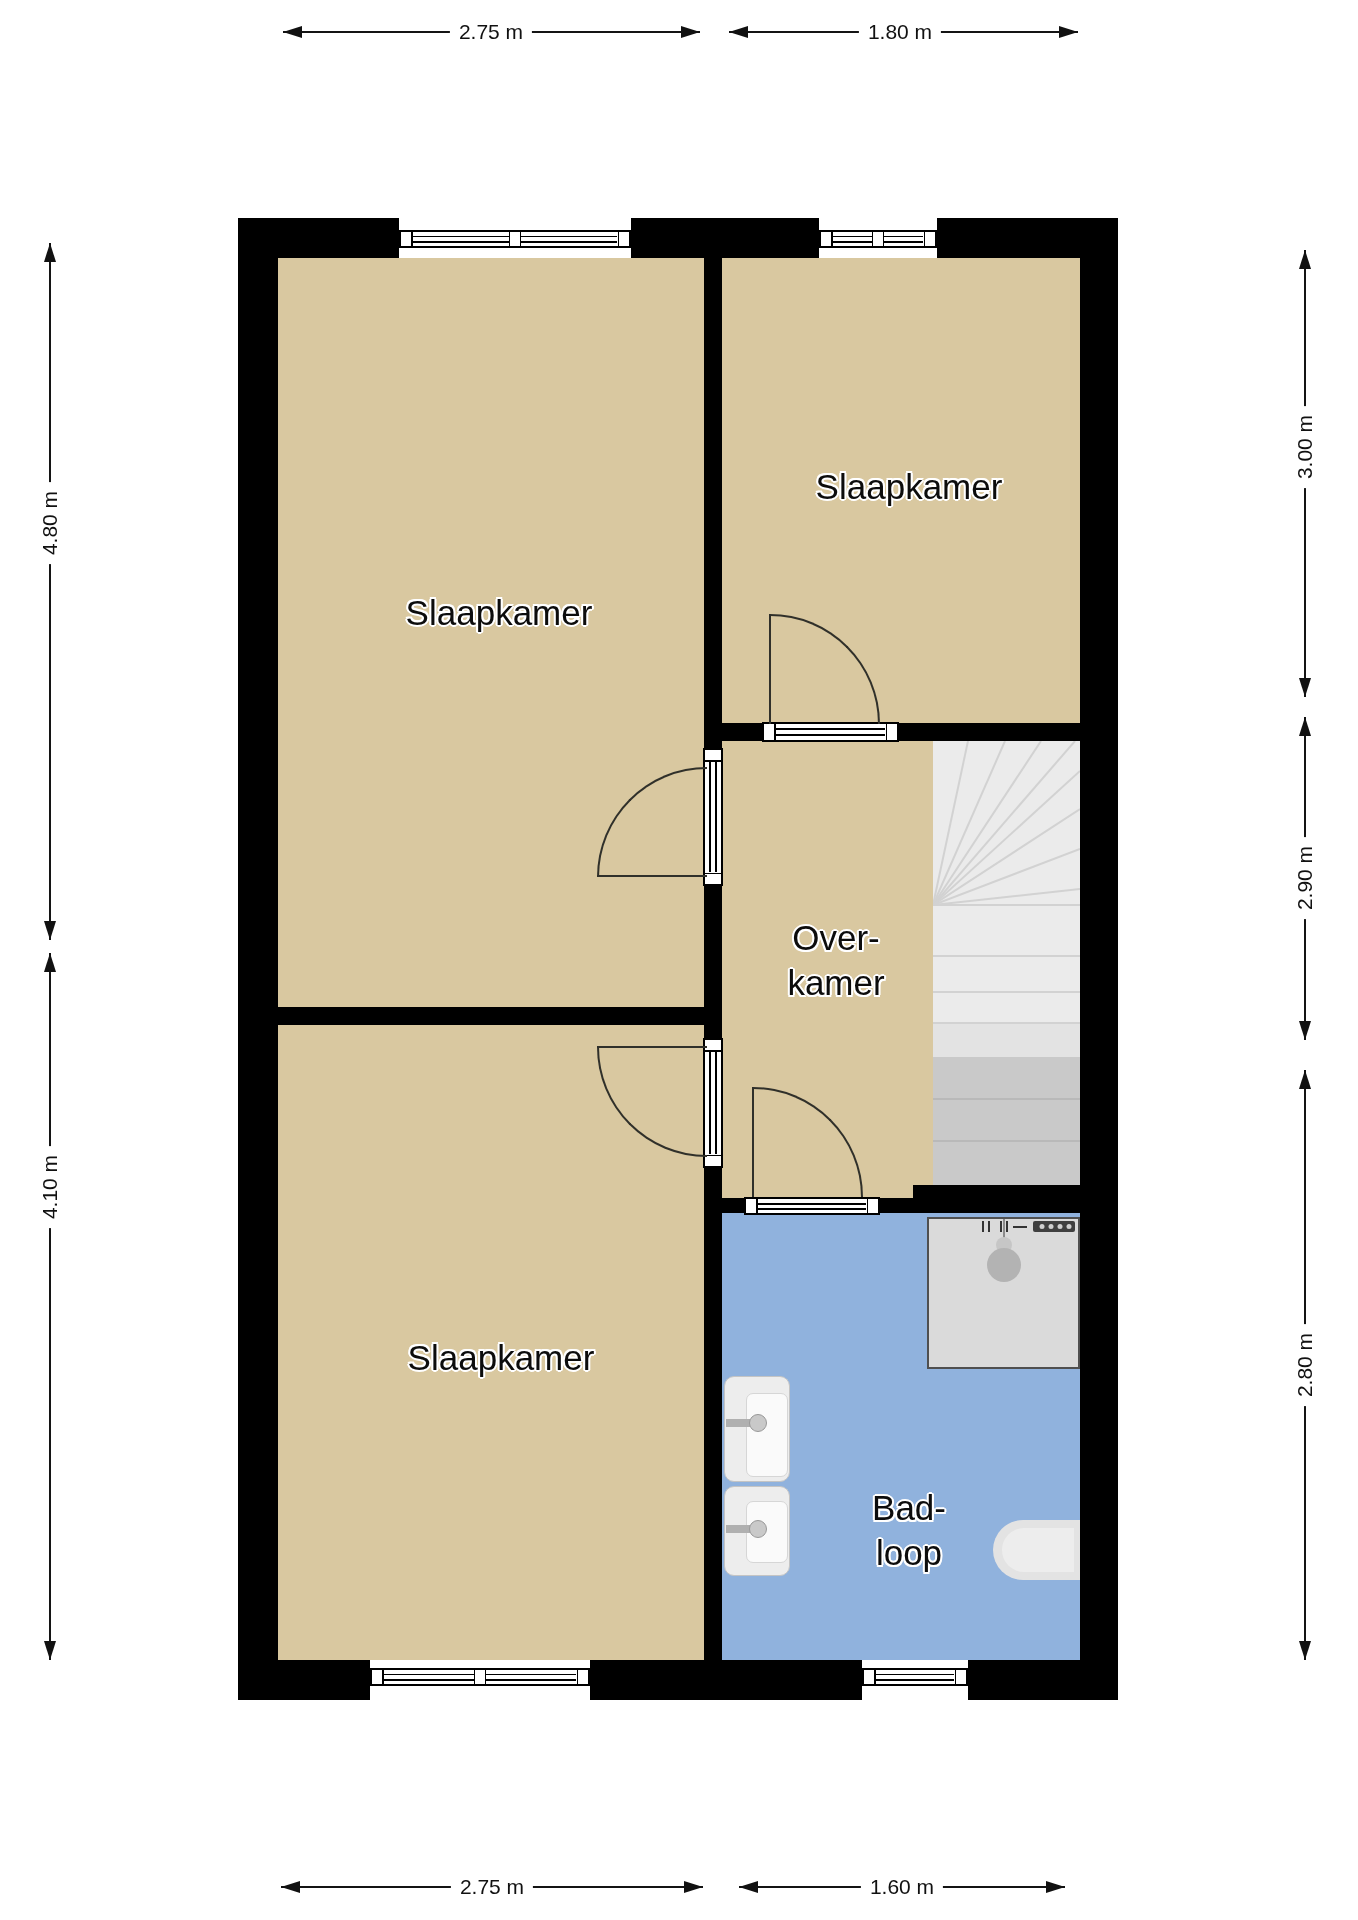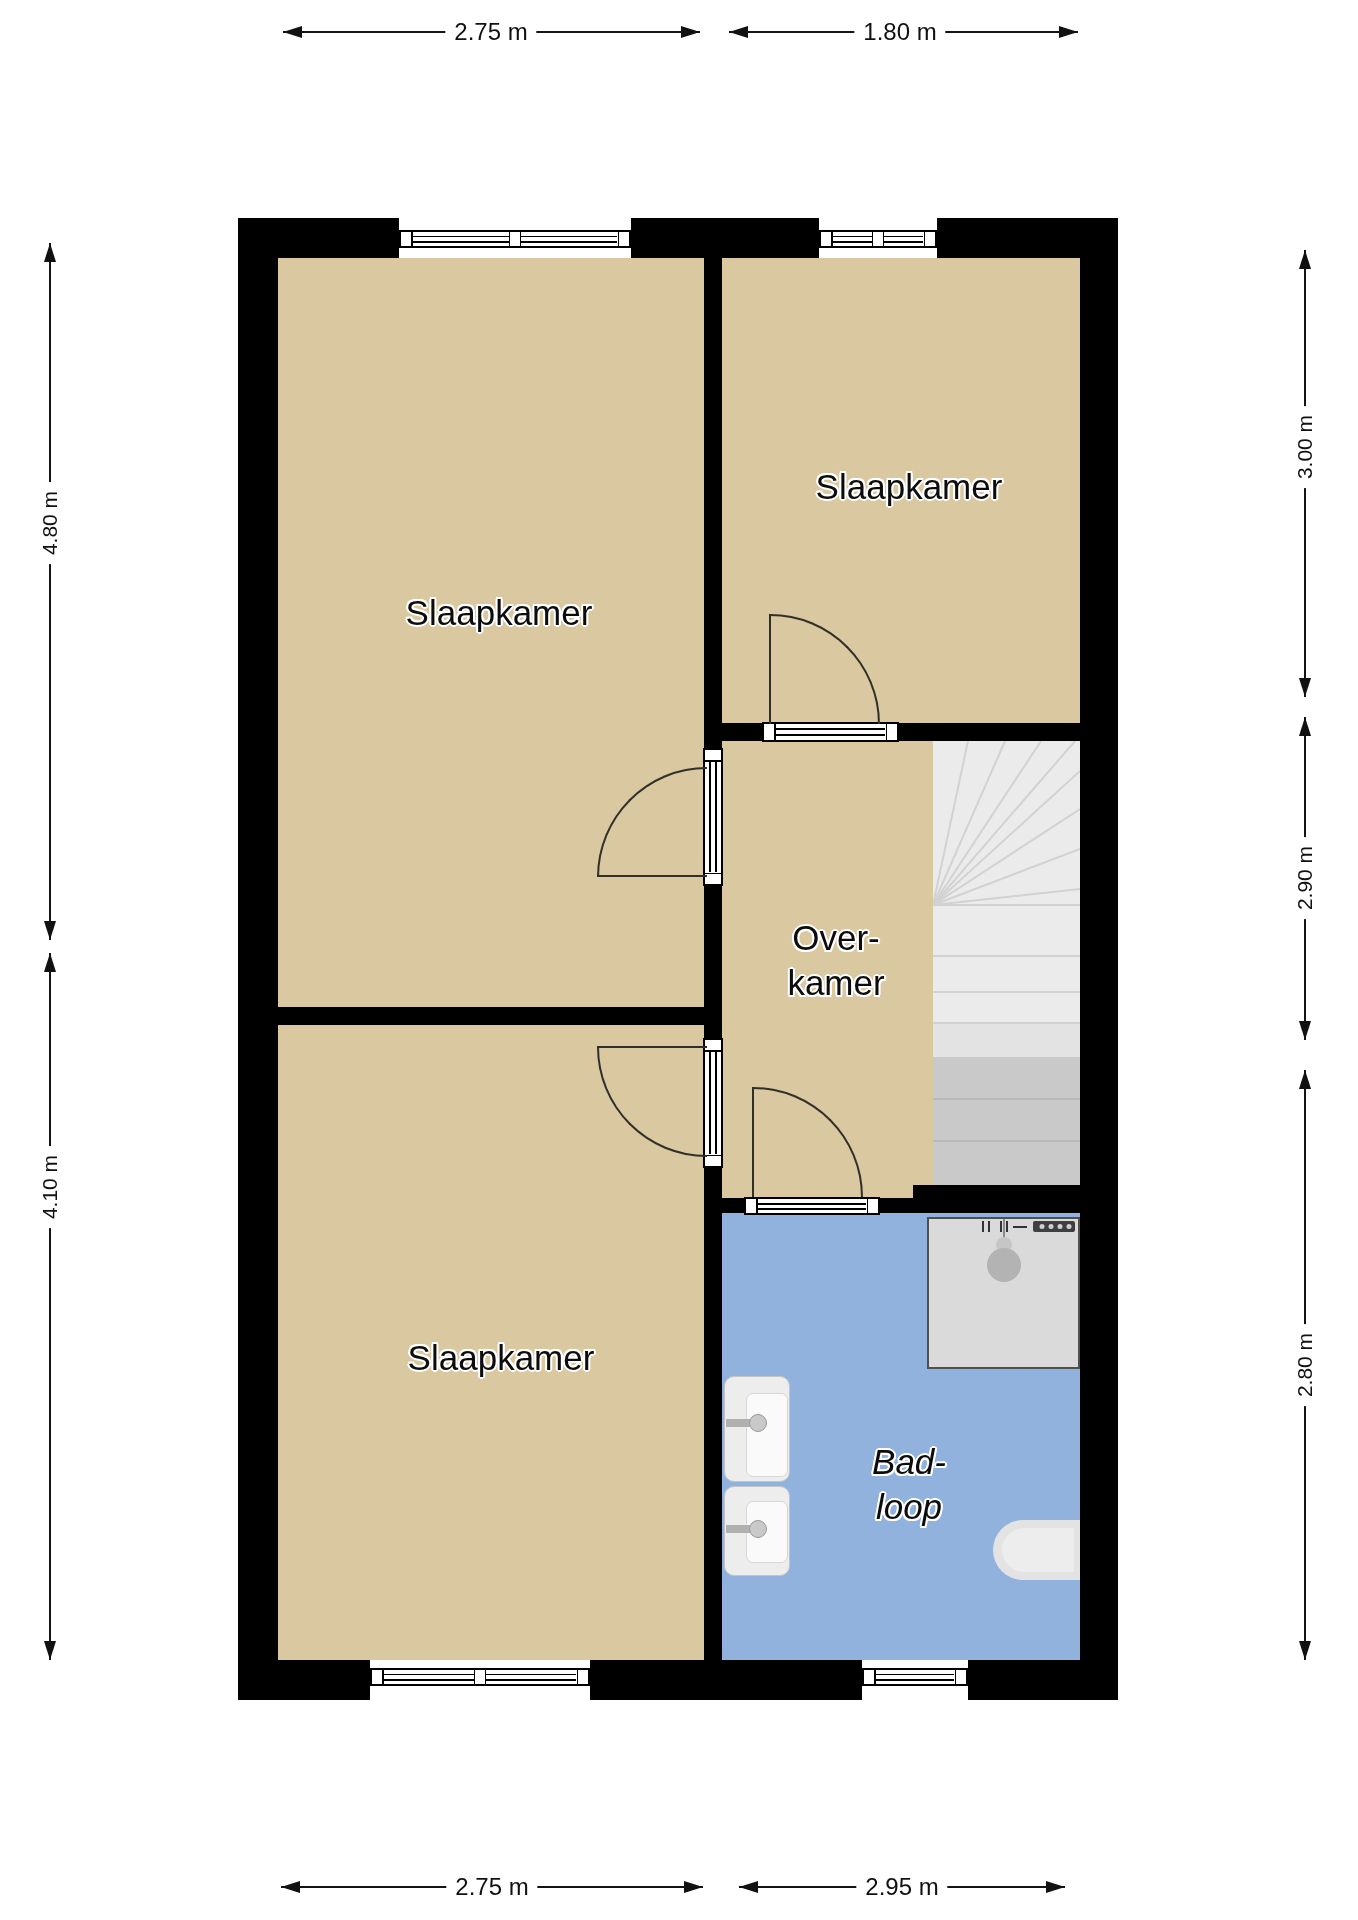--- a/index.html
+++ b/index.html
@@ -33,21 +33,21 @@
   .arc-bl { border-bottom:2px solid #30302a; border-left:2px solid #30302a; border-bottom-left-radius:100% 100%; }
   .arc-tr { border-top:2px solid #30302a; border-right:2px solid #30302a; border-top-right-radius:100% 100%; }
   
   .dimline-h { position:absolute; height:2px; background:#141414; }
   .dimline-v { position:absolute; width:2px; background:#141414; }
   .arr { position:absolute; width:0; height:0; border-style:solid; }
   .arr-l { border-width:6px 19px 6px 0; border-color:transparent #111 transparent transparent; }
   .arr-r { border-width:6px 0 6px 19px; border-color:transparent transparent transparent #111; }
   .arr-u { border-width:0 6px 19px 6px; border-color:transparent transparent #111 transparent; }
   .arr-d { border-width:19px 6px 0 6px; border-color:#111 transparent transparent transparent; }
-  .dim-label { position:absolute; transform:translate(-50%,-50%); background:#fff; padding:1px 9px; font-size:24px; color:#111; white-space:nowrap; }
+  .dim-label { position:absolute; transform:translate(-50%,-50%); background:#fff; padding:1px 9px; font-size:21px; color:#111; white-space:nowrap; }
   .dim-label-v { position:absolute; transform:translate(-50%,-50%) rotate(-90deg); background:#fff; padding:1px 9px; font-size:21px; color:#111; white-space:nowrap; }
   
   .room-label { position:absolute; transform:translate(-50%,-50%); font-size:35px; line-height:45px; color:#0c0c0c; text-align:center; white-space:nowrap;
     text-shadow:-2px 0 0 #fff, 2px 0 0 #fff, 0 -2px 0 #fff, 0 2px 0 #fff, -1.5px -1.5px 0 #fff, 1.5px 1.5px 0 #fff, -1.5px 1.5px 0 #fff, 1.5px -1.5px 0 #fff; }
   
   .shower { position:absolute; background:#dadada; border:2px solid #4f4f4f; box-sizing:border-box; }
   .sink { position:absolute; background:#ededed; border:1px solid #c4c4c4; border-radius:10px; box-sizing:border-box; }
   .sink-basin { position:absolute; background:#fafafa; border:1px solid #d6d6d6; border-radius:7px; box-sizing:border-box; }
   .faucet-stem { position:absolute; background:#b0b0b0; }
   .faucet-knob { position:absolute; background:#c9c9c9; border:1px solid #989898; border-radius:50%; box-sizing:border-box; }
@@ -209,21 +209,21 @@
   <div class="room-label" style="left:909px; top:486px;">
     <span>Slaapkamer</span>
   </div>
   <div class="room-label" style="left:501px; top:1357px;">
     <span>Slaapkamer</span>
   </div>
   <div class="room-label" style="left:836px; top:960px;">
     <div>Over-</div>
     <div>kamer</div>
   </div>
-  <div class="room-label" style="left:909px; top:1484px;font-style:italic;">
+  <div class="room-label" style="left:909px; top:1530px;">
     <div>Bad-</div>
     <div>loop</div>
   </div>
 
   <div class="dimline-h" style="left:283px; top:31px; width:417px;"></div>
   <div class="arr arr-l" style="left:283px; top:26px;"></div>
   <div class="arr arr-r" style="left:681px; top:26px;"></div>
   <div class="dim-label" style="left:491px; top:32px;">2.75 m</div>
 
   <div class="dimline-h" style="left:729px; top:31px; width:349px;"></div>
@@ -232,21 +232,21 @@
   <div class="dim-label" style="left:900px; top:32px;">1.80 m</div>
 
   <div class="dimline-h" style="left:281px; top:1886px; width:422px;"></div>
   <div class="arr arr-l" style="left:281px; top:1881px;"></div>
   <div class="arr arr-r" style="left:684px; top:1881px;"></div>
   <div class="dim-label" style="left:492px; top:1887px;">2.75 m</div>
 
   <div class="dimline-h" style="left:739px; top:1886px; width:326px;"></div>
   <div class="arr arr-l" style="left:739px; top:1881px;"></div>
   <div class="arr arr-r" style="left:1046px; top:1881px;"></div>
-  <div class="dim-label" style="left:902px; top:1887px;">2.95 m</div>
+  <div class="dim-label" style="left:902px; top:1887px;">1.60 m</div>
 
   <div class="dimline-v" style="left:49px; top:243px; height:697px;"></div>
   <div class="arr arr-u" style="left:44px; top:243px;"></div>
   <div class="arr arr-d" style="left:44px; top:921px;"></div>
   <div class="dim-label-v" style="left:50px; top:523px;">4.80 m</div>
 
   <div class="dimline-v" style="left:49px; top:953px; height:707px;"></div>
   <div class="arr arr-u" style="left:44px; top:953px;"></div>
   <div class="arr arr-d" style="left:44px; top:1641px;"></div>
   <div class="dim-label-v" style="left:50px; top:1187px;">4.10 m</div>

